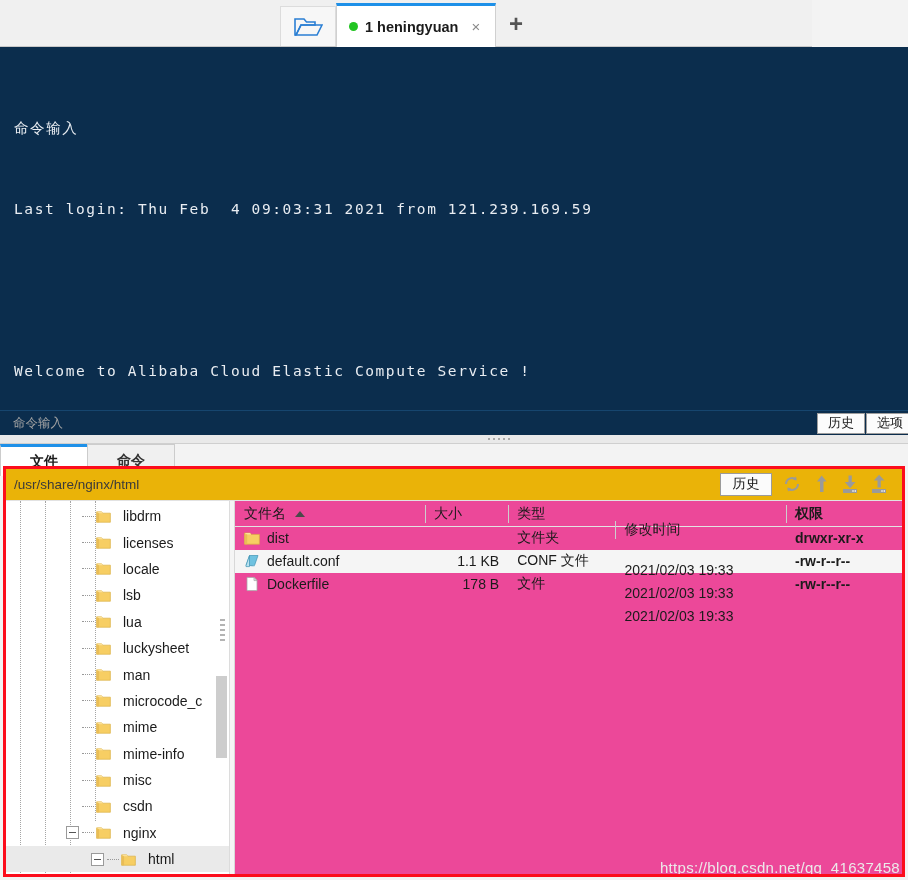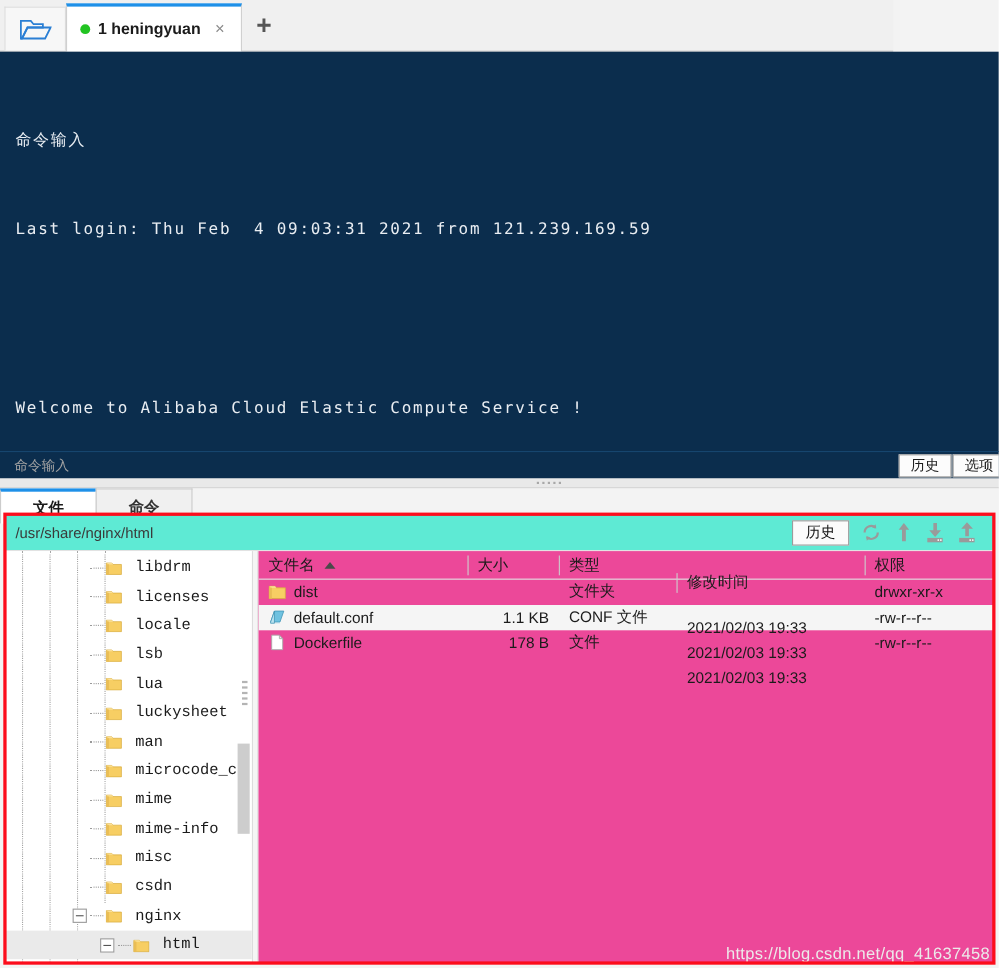--- a/index.html
+++ b/index.html
@@ -7,21 +7,21 @@
     width:908px; height:880px;
     font-family:"Liberation Sans","DejaVu Sans",sans-serif;
     background:#ffffff; overflow:hidden;
   }
   #app { position:relative; width:908px; height:880px; background:#f3f3f3; }
 
   
   .tabbar {
     position:absolute; left:0; top:0; width:812px; height:47px;
     background:#f0f0f0; border-bottom:1px solid #c8c8c8;
-    display:flex; align-items:flex-end;
+    display:flex; align-items:flex-end;justify-content:center;
   }
   .folderbtn {
     width:56px; height:40px; margin-left:4px; background:#f7f7f7;
     border:1px solid #dcdcdc; border-bottom:none;
     display:flex; align-items:center; justify-content:center;
   }
   .folder-svg { width:30px; height:24px; }
   .tab {
     height:44px; min-width:160px; background:#ffffff;
     border:1px solid #d0d0d0; border-bottom:none;
@@ -90,21 +90,21 @@
     border:3px solid #fc0d1c; pointer-events:none; z-index:40;
   }
 
   
   .filemgr {
     position:absolute; left:5px; top:468px; width:898px; height:407px;
     background:#ffffff; overflow:hidden;
   }
   .pathbar {
     height:33px; display:flex; align-items:center;
-    border-bottom:1px solid #e2e2e2; background:#5eead4;
+    border-bottom:1px solid #e2e2e2; background:#eab308;
   }
   .pathbox { flex:1; font-size:13.5px; color:#3a3a3a; padding-left:9px; }
   .path-hist {
     height:23px; min-width:52px; background:#fbfbfb; border:1px solid #9b9b9b;
     font-size:13.5px; color:#111; display:flex; align-items:center; justify-content:center;
     margin-right:10px;
   }
   .toolicons { display:flex; align-items:center; gap:9px; padding-right:14px; }
   .ticon { width:20px; height:20px; display:block; }
 
@@ -122,21 +122,21 @@
   .tindent { flex:none; height:26.4px; }
   .texp {
     width:13px; height:13px; border:1px solid #9a9a9a; background:#fff;
     margin-right:3px; flex:none; position:relative;
   }
   .texp:before {
     content:""; position:absolute; left:2px; top:5px; width:7px; height:1px; background:#555;
   }
   .tdash { width:12px; height:1px; border-top:1px dotted #999; flex:none; margin-right:2px; }
   .tfolder { width:15px; height:13px; flex:none; margin-right:6px; }
-  .tlabel { overflow:hidden;font-family:Liberation Mono, monospace; }
+  .tlabel { overflow:hidden; }
   .guide { position:absolute; top:0; bottom:0; width:1px; border-left:1px dotted #a5a5a5; }
   .tree-sb {
     position:absolute; right:2px; top:175px; width:11px; height:82px; background:#cdcdcd;
   }
   .tree-grip { position:absolute; right:4px; top:118px; display:flex; flex-direction:column; gap:3px; }
   .tree-grip i { width:5px; height:2px; background:#b4b4b4; display:block; }
 
   .vsplit { width:5px; background:#f5f5f5; border-right:1px solid #d8d8d8; flex:none; }
 
   .list { flex:1; position:relative; background:#ec4899; overflow:hidden; }
@@ -149,21 +149,21 @@
     width:0;height:0;border-left:5px solid transparent;border-right:5px solid transparent;
     border-bottom:6px solid #4a4a4a; margin-left:9px;
   }
   .lrow { display:flex; height:22.8px; align-items:flex-start; font-size:14px; color:#1b1b1b; }
   .lrow.alt { background:#f5f5f5; }
   .lrow .cell { padding-left:9px; display:flex; align-items:center; height:22.8px; overflow:hidden; white-space:nowrap; }
   .c-name { width:195px; }
   .c-size { width:85px; justify-content:flex-end; padding-right:9px; }
   .c-type { width:110px; }
   .c-time { width:175px;margin-top:32px; }
-  .c-perm { width:120px; }
+  .c-perm { width:120px;font-weight:bold; }
   .ficon { width:16px; height:16px; flex:none; margin-right:7px; }
 
   .watermark {
     position:absolute; right:8px; bottom:4px; font-size:15px; color:#eceaea;
     letter-spacing:.3px; z-index:30;
   }
 </style>
 </head>
 <body>
 

